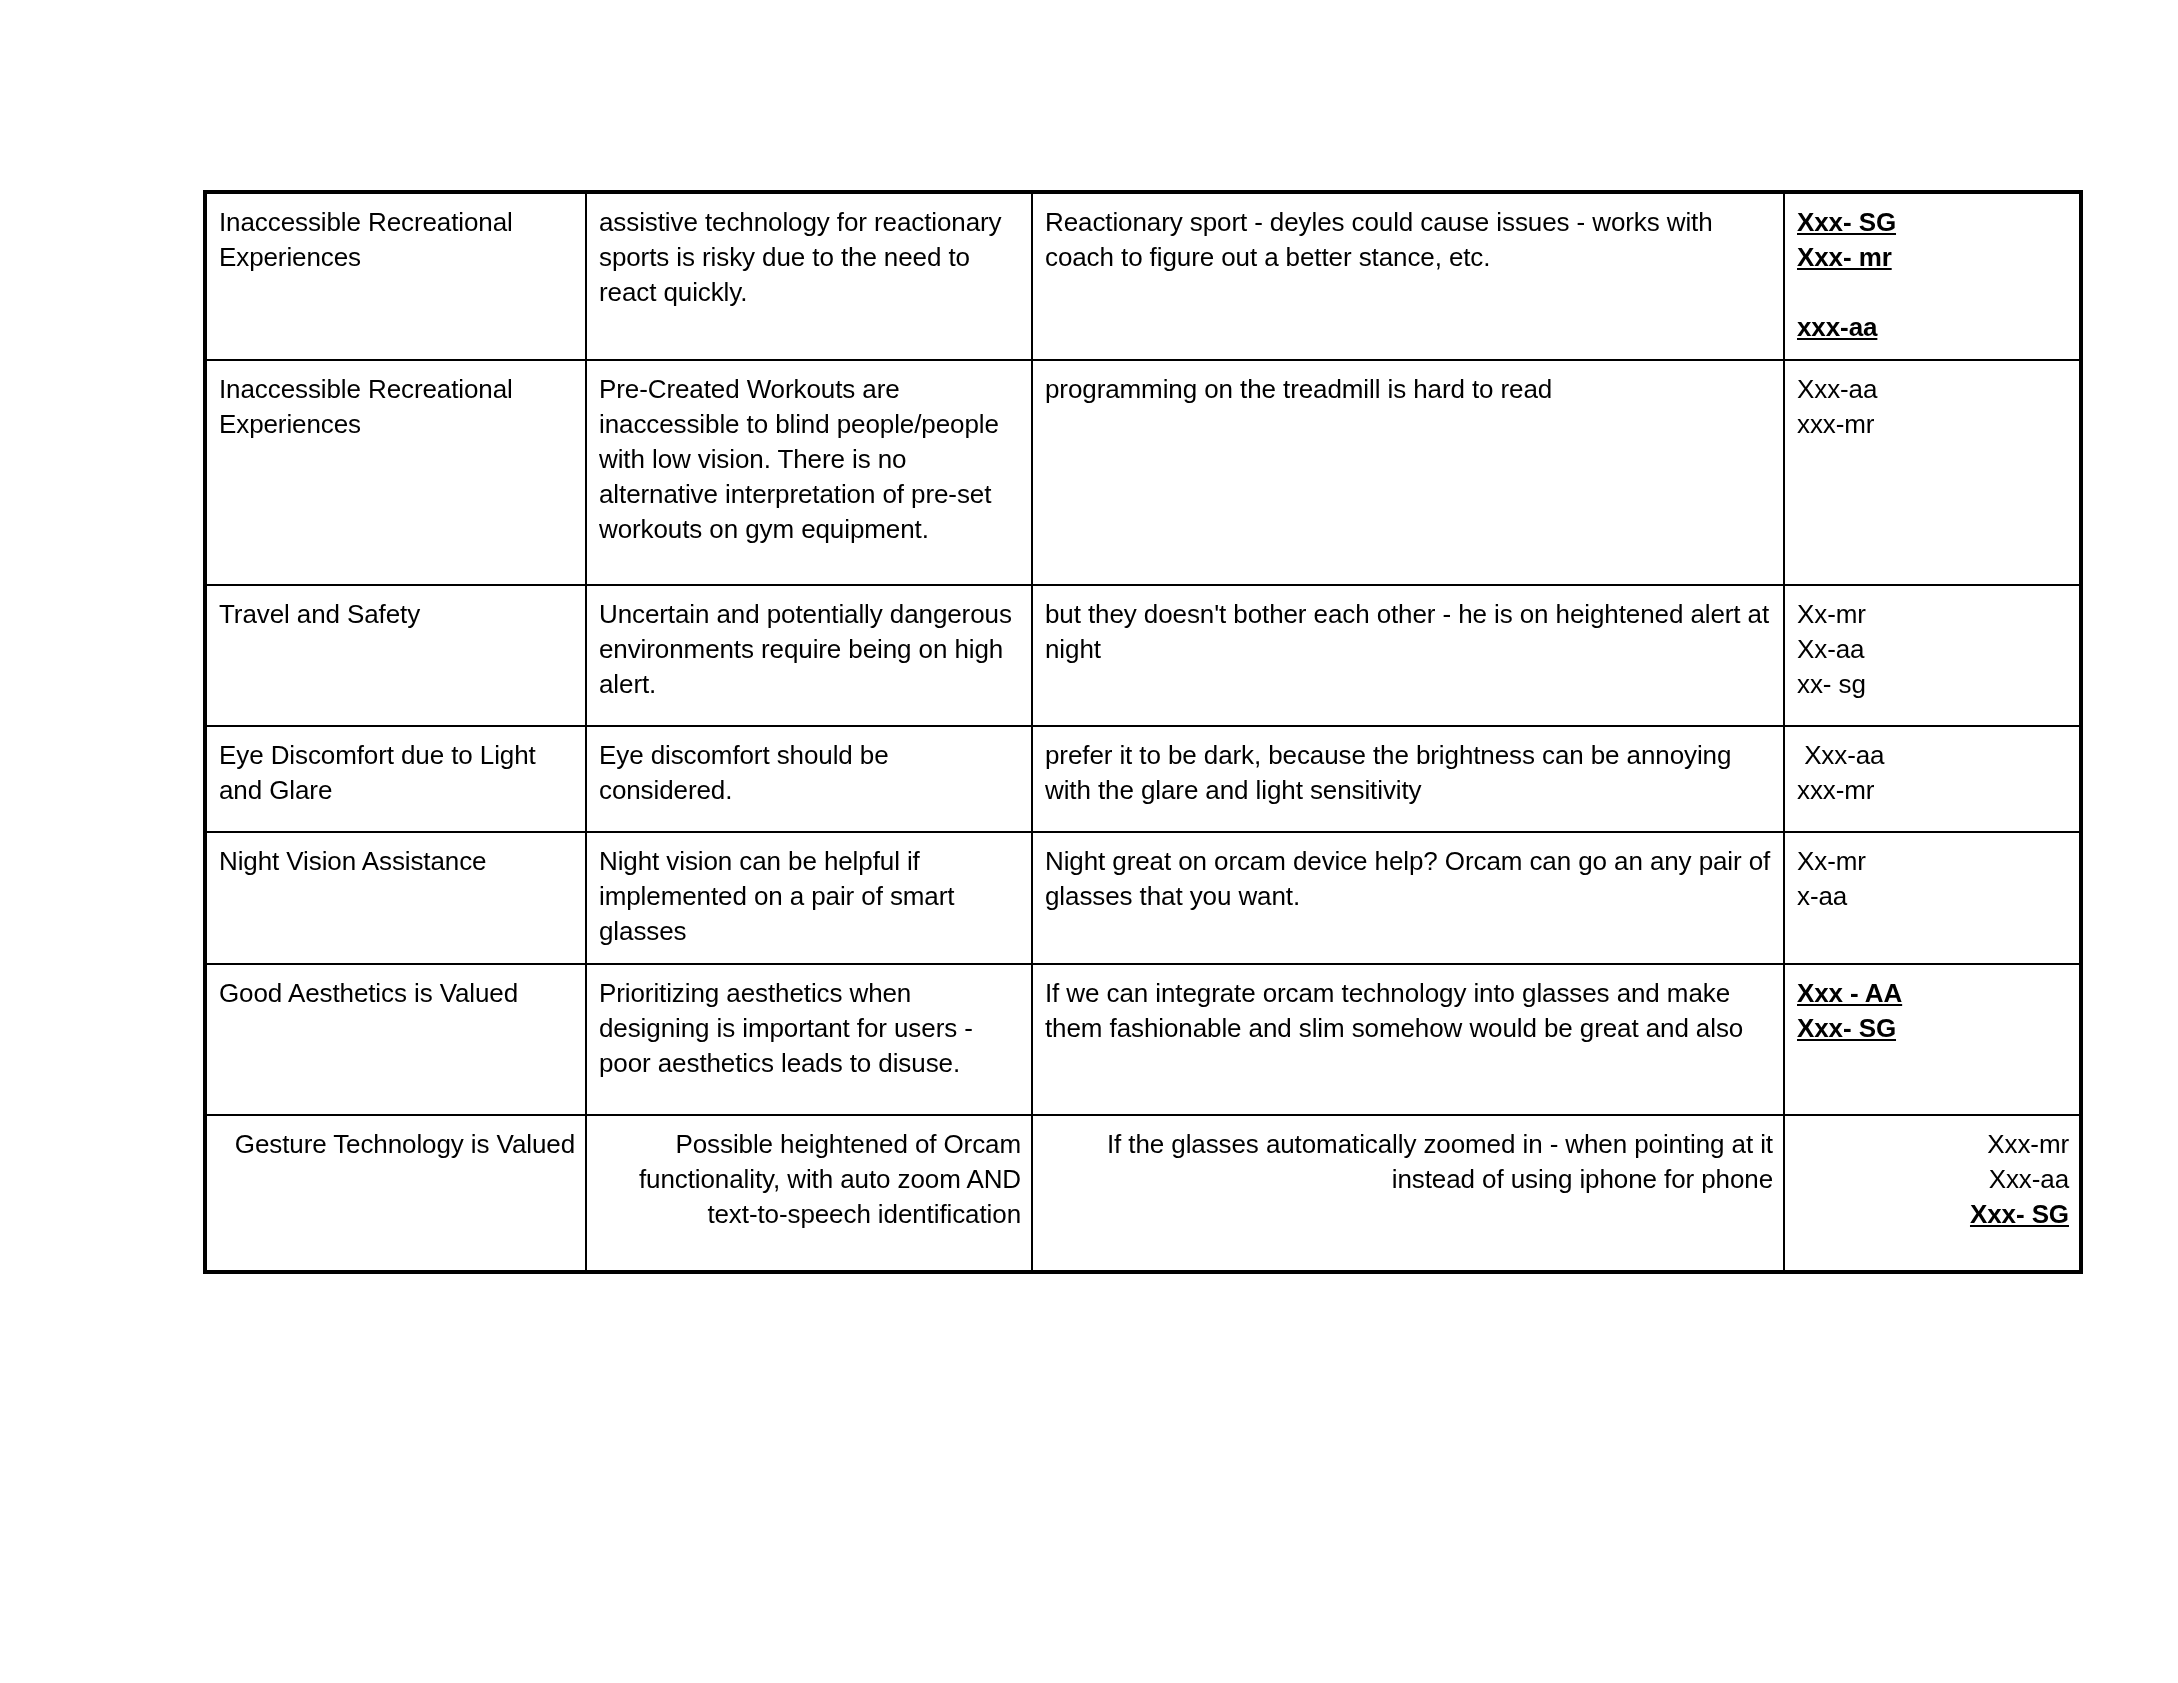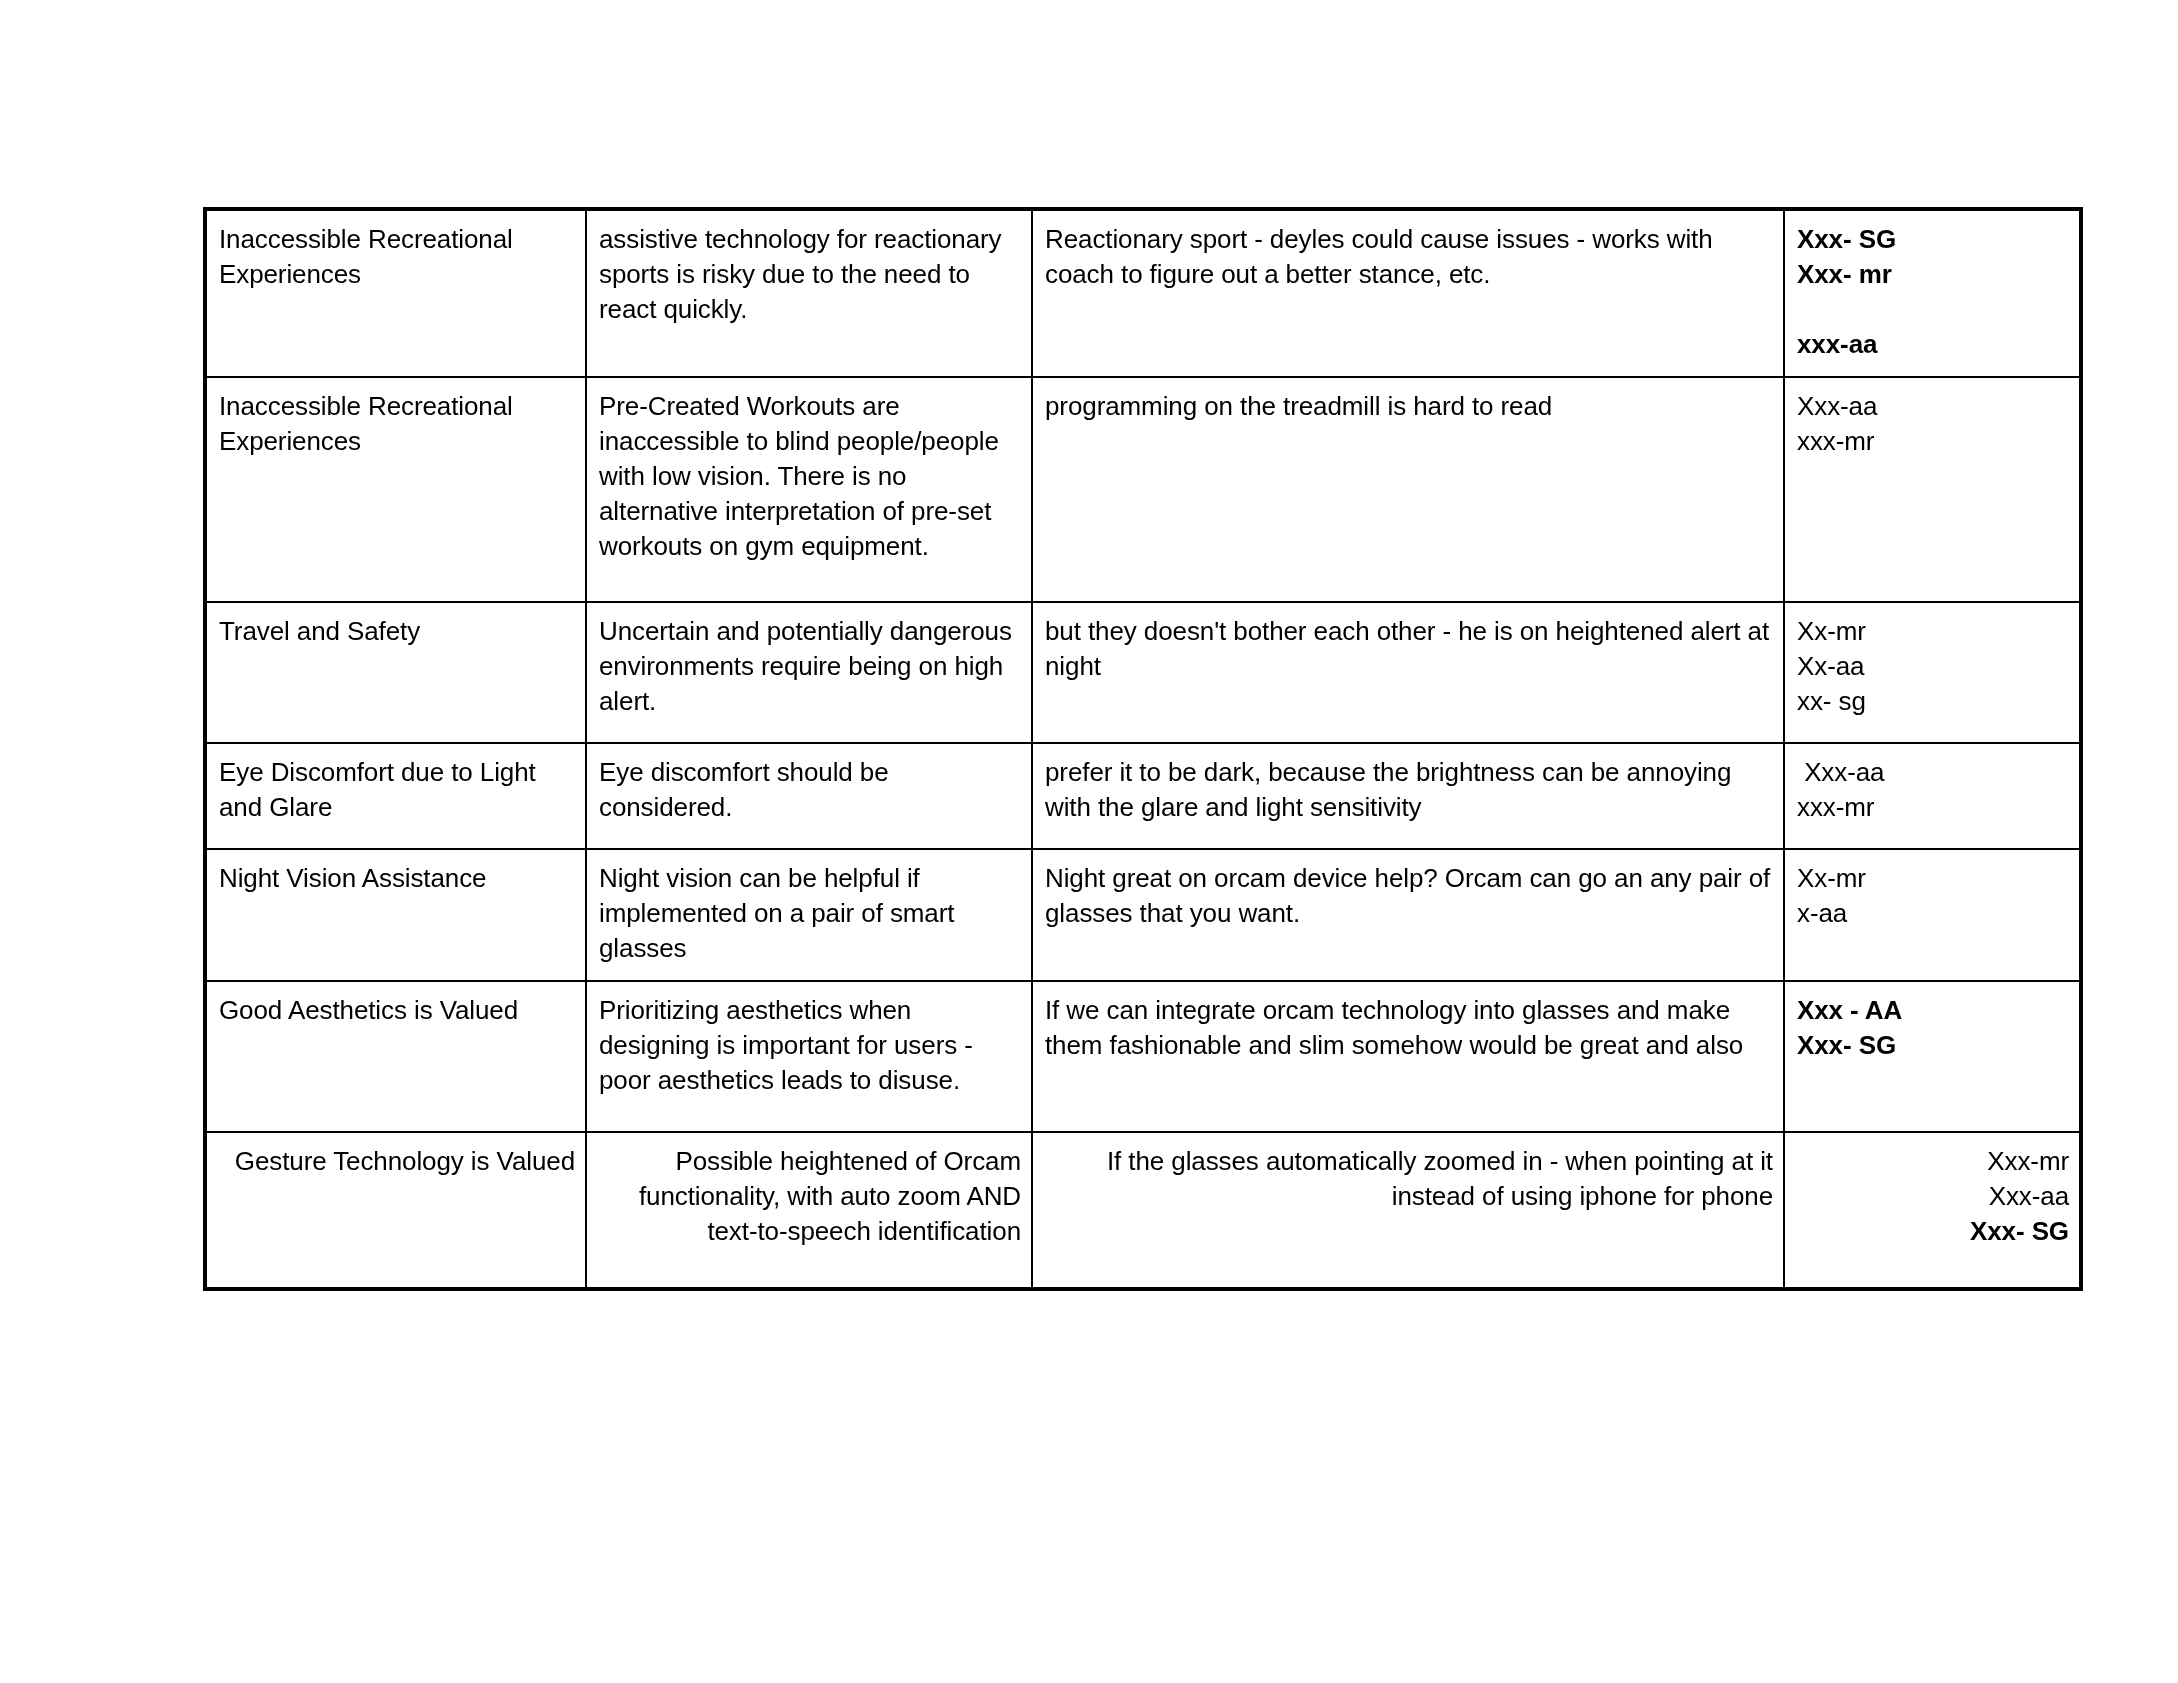--- a/index.html
+++ b/index.html
@@ -19,21 +19,21 @@
     position: relative;
     width: 2178px;
     height: 1683px;
     background: #ffffff;
     overflow: hidden;
   }
 
   .table-wrap {
     position: absolute;
     left: 203px;
-    top: 207px;
+    top: 190px;
     width: 1876px;
   }
 
   table.codes-table {
     border-collapse: collapse;
     width: 1876px;
     table-layout: fixed;
     background: #ffffff;
   }
 
@@ -62,21 +62,21 @@
   }
 
   .cell-lines { display: block; }
   .cell-lines .ln {
     display: block;
     white-space: pre-wrap;
   }
   .cell-lines .ln.blank {
     height: 1.345em;
   }
-  .bold { font-weight: bold; }
+  .bold { font-weight: bold; text-decoration: underline; }
 
   
   tr.r1 td { height: 139px; }
   tr.r2 td { height: 198px; }
   tr.r3 td { height: 114px; margin-top: 15px; }
   tr.r4 td { height: 79px; }
   tr.r5 td { height: 99px; }
   tr.r6 td { height: 124px; }
   tr.r7 td { height: 129px; text-align: right; }
 </style>

